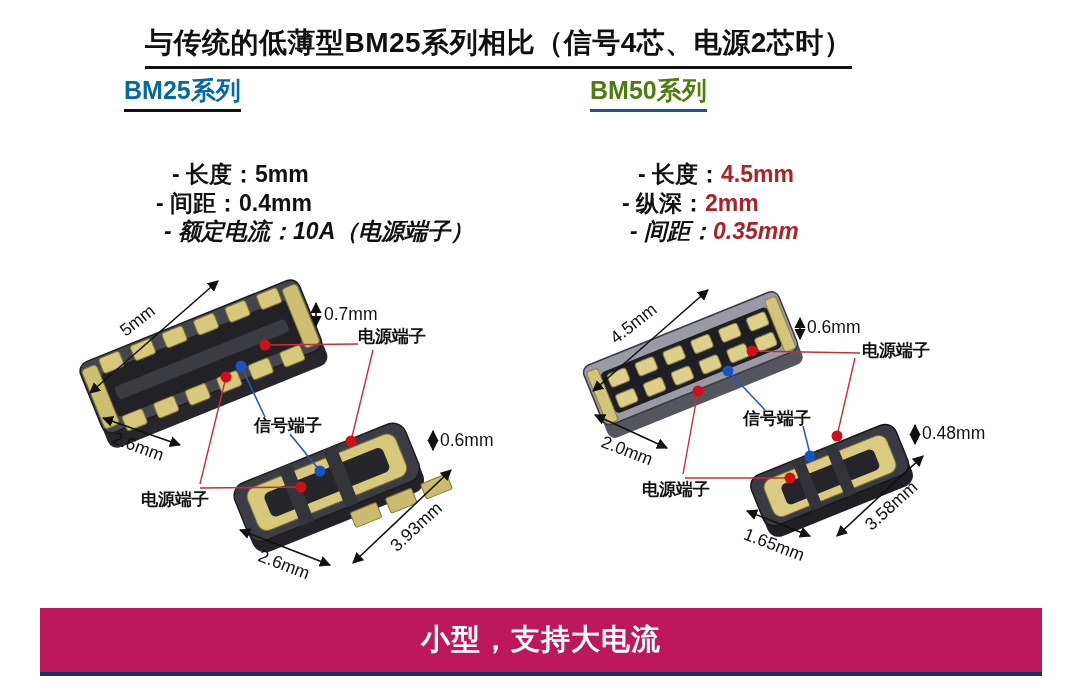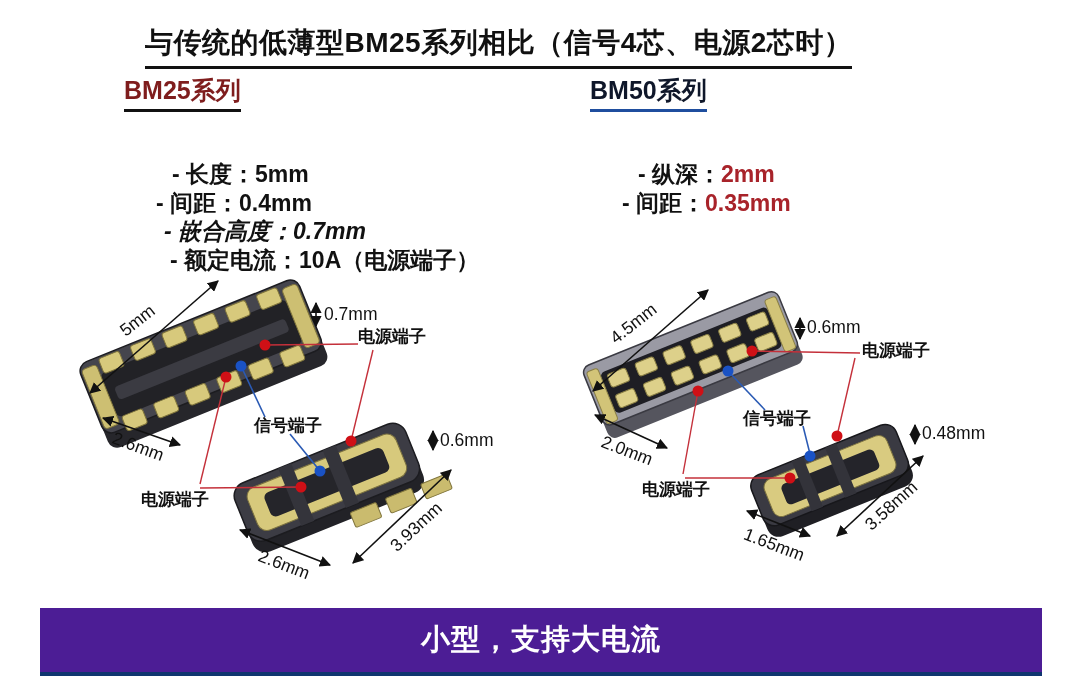--- a/index.html
+++ b/index.html
@@ -5,23 +5,23 @@
   html,body{margin:0;padding:0;background:#ffffff;}
   body{width:1080px;height:684px;font-family:"Liberation Sans","DejaVu Sans",sans-serif;}
   .slide{position:relative;width:1080px;height:684px;background:#fff;overflow:hidden;}
 
   .title{position:absolute;left:145px;top:24px;font-size:28px;font-weight:bold;color:#111;
          border-bottom:3.5px solid #111;padding-bottom:4px;letter-spacing:0.5px;white-space:nowrap;text-align:right;}
 
   .spec-col{position:absolute;top:74px;}
   .col-bm25{left:112px;width:370px;}
   .col-bm50{left:578px;width:400px;}
-  .col-heading{display:inline-block;margin-left:12px;font-size:25px;font-weight:bold;color:#7f1d1d;
+  .col-heading{display:inline-block;margin-left:12px;font-size:25px;font-weight:bold;color:#0369a1;
                border-bottom:3px solid #111;padding-bottom:2px;}
-  .col-bm50 .col-heading{color:#0f172a;border-color:#1f4e9e;text-align:right;}
+  .col-bm50 .col-heading{color:#4d7c0f;border-color:#1f4e9e;text-align:right;}
   .spec-list{margin-top:7px;}
   .spec-row{font-size:23px;font-weight:bold;color:#111;line-height:28.5px;white-space:nowrap;}
   .spec-row:nth-child(1){padding-left:60px;margin-top:48px;}
   .spec-row:nth-child(2){padding-left:44px;}
   .spec-row:nth-child(3){padding-left:52px;font-style:italic;}
   .spec-row:nth-child(4){padding-left:58px;}
   .spec-row:nth-child(5){padding-left:61px;}
   .col-bm50 .spec-val{color:#a8232a;}
 
   .diagram{position:absolute;top:278px;width:505px;height:315px;}
@@ -29,45 +29,45 @@
   .diagram-right{left:555px;}
 
   .dim{stroke:#111;stroke-width:1.6;fill:none;}
   .dim-label{font-size:17.5px;fill:#111;}
   .term-label{font-size:17px;font-weight:bold;fill:#111;}
   .pline{stroke:#c4303a;stroke-width:1.4;fill:none;}
   .sline{stroke:#2a5ab4;stroke-width:1.6;fill:none;}
   .dot-p{fill:#cf1016;}
   .dot-s{fill:#1a52c4;}
 
-  .banner{position:absolute;left:40px;top:608px;width:1002px;height:64px;background:#4c1d95;
+  .banner{position:absolute;left:40px;top:608px;width:1002px;height:64px;background:#be185d;
           display:flex;align-items:center;justify-content:center;
           color:#fff;font-size:29px;font-weight:bold;letter-spacing:1px;
           border-bottom:4px solid #0f356f;}
 </style>
 </head>
 <body>
 
 <div class="slide">
 
   <div class="title">与传统的低薄型BM25系列相比（信号4芯、电源2芯时）</div>
 
   <div class="spec-col col-bm25">
     <div class="col-heading">BM25系列</div>
     <div class="spec-list">
       <div class="spec-row"><span>- 长度：</span><span class="spec-val">5mm</span><span></span></div>
       <div class="spec-row"><span>- 间距：</span><span class="spec-val">0.4mm</span><span></span></div>
-      <div class="spec-row"><span>- 嵌合高度：</span><span class="spec-val">0.7mm</span><span></span></div>
       <div class="spec-row"><span>- 额定电流：</span><span class="spec-val">10A</span><span>（电源端子）</span></div>
     </div>
   </div>
 
   <div class="spec-col col-bm50">
     <div class="col-heading">BM50系列</div>
     <div class="spec-list">
+      <div class="spec-row"><span>- 长度：</span><span class="spec-val">4.5mm</span><span></span></div>
       <div class="spec-row"><span>- 纵深：</span><span class="spec-val">2mm</span><span></span></div>
       <div class="spec-row"><span>- 间距：</span><span class="spec-val">0.35mm</span><span></span></div>
     </div>
   </div>
 
   <svg class="diagram diagram-left" viewBox="0 0 505 315">
     <defs>
       <marker id="arrL" viewBox="0 0 10 10" refX="9" refY="5" markerWidth="7" markerHeight="7" orient="auto-start-reverse">
         <path d="M0,0 L10,5 L0,10 z" fill="#111"></path>
       </marker>

